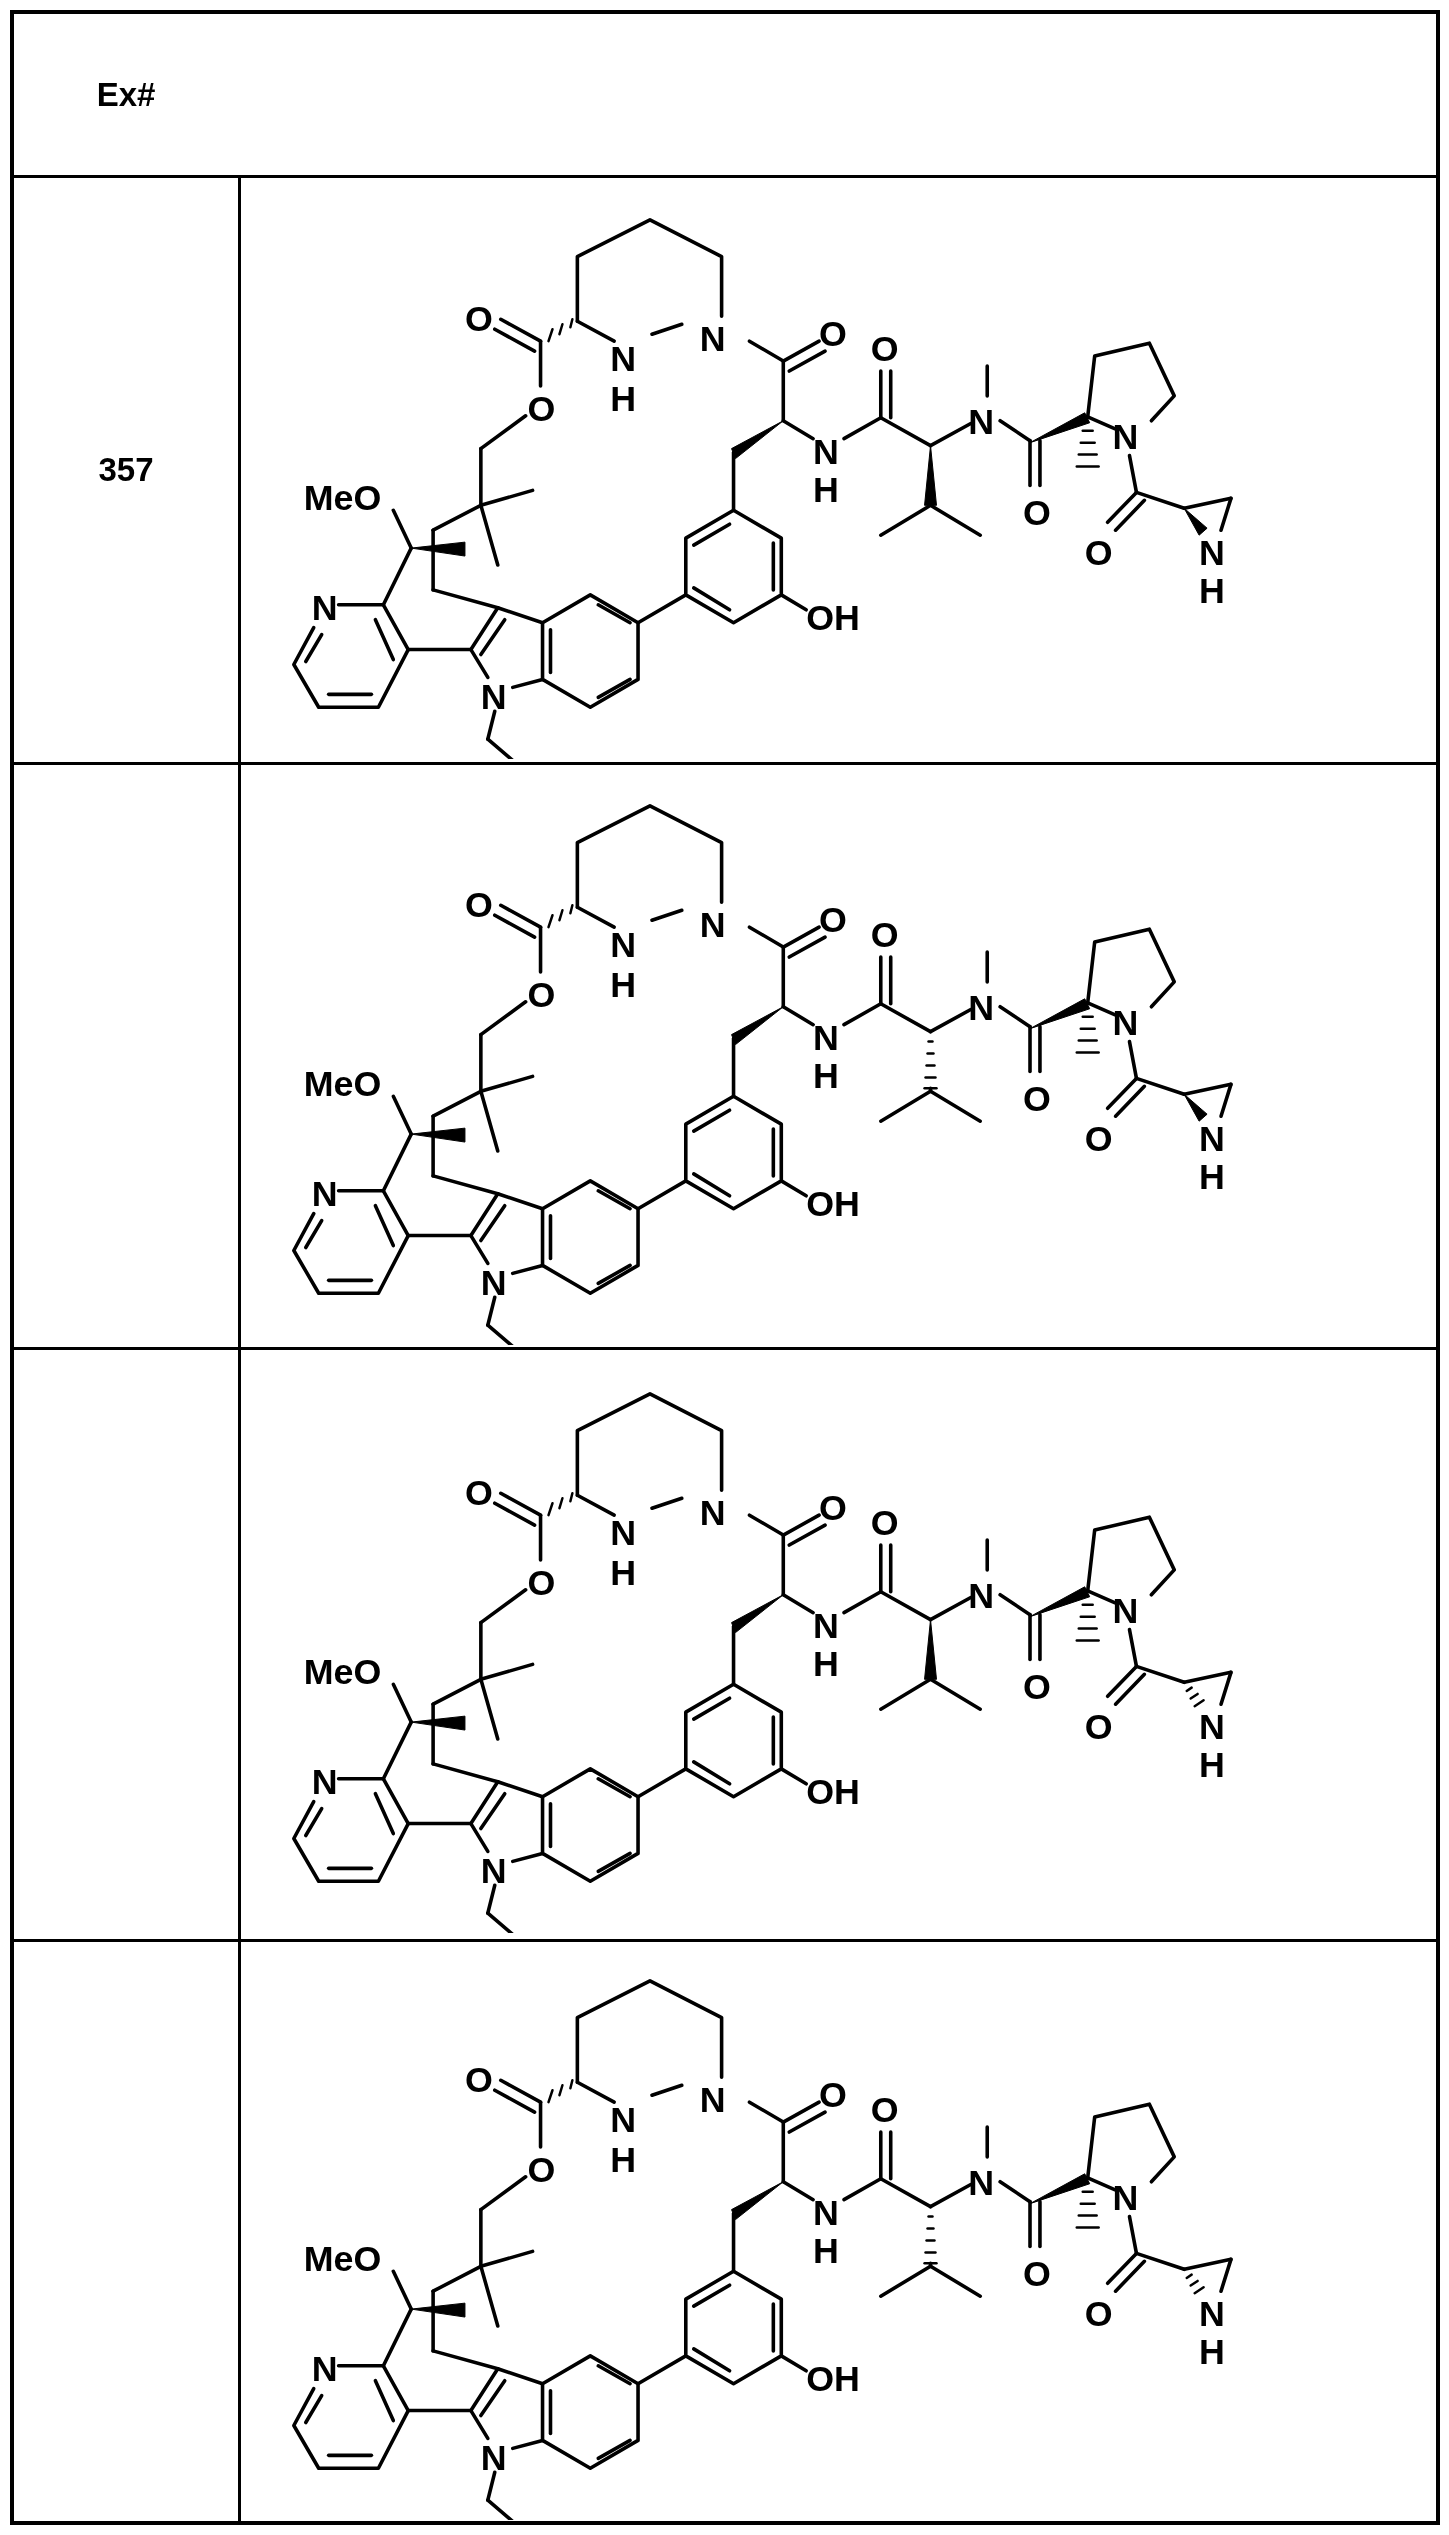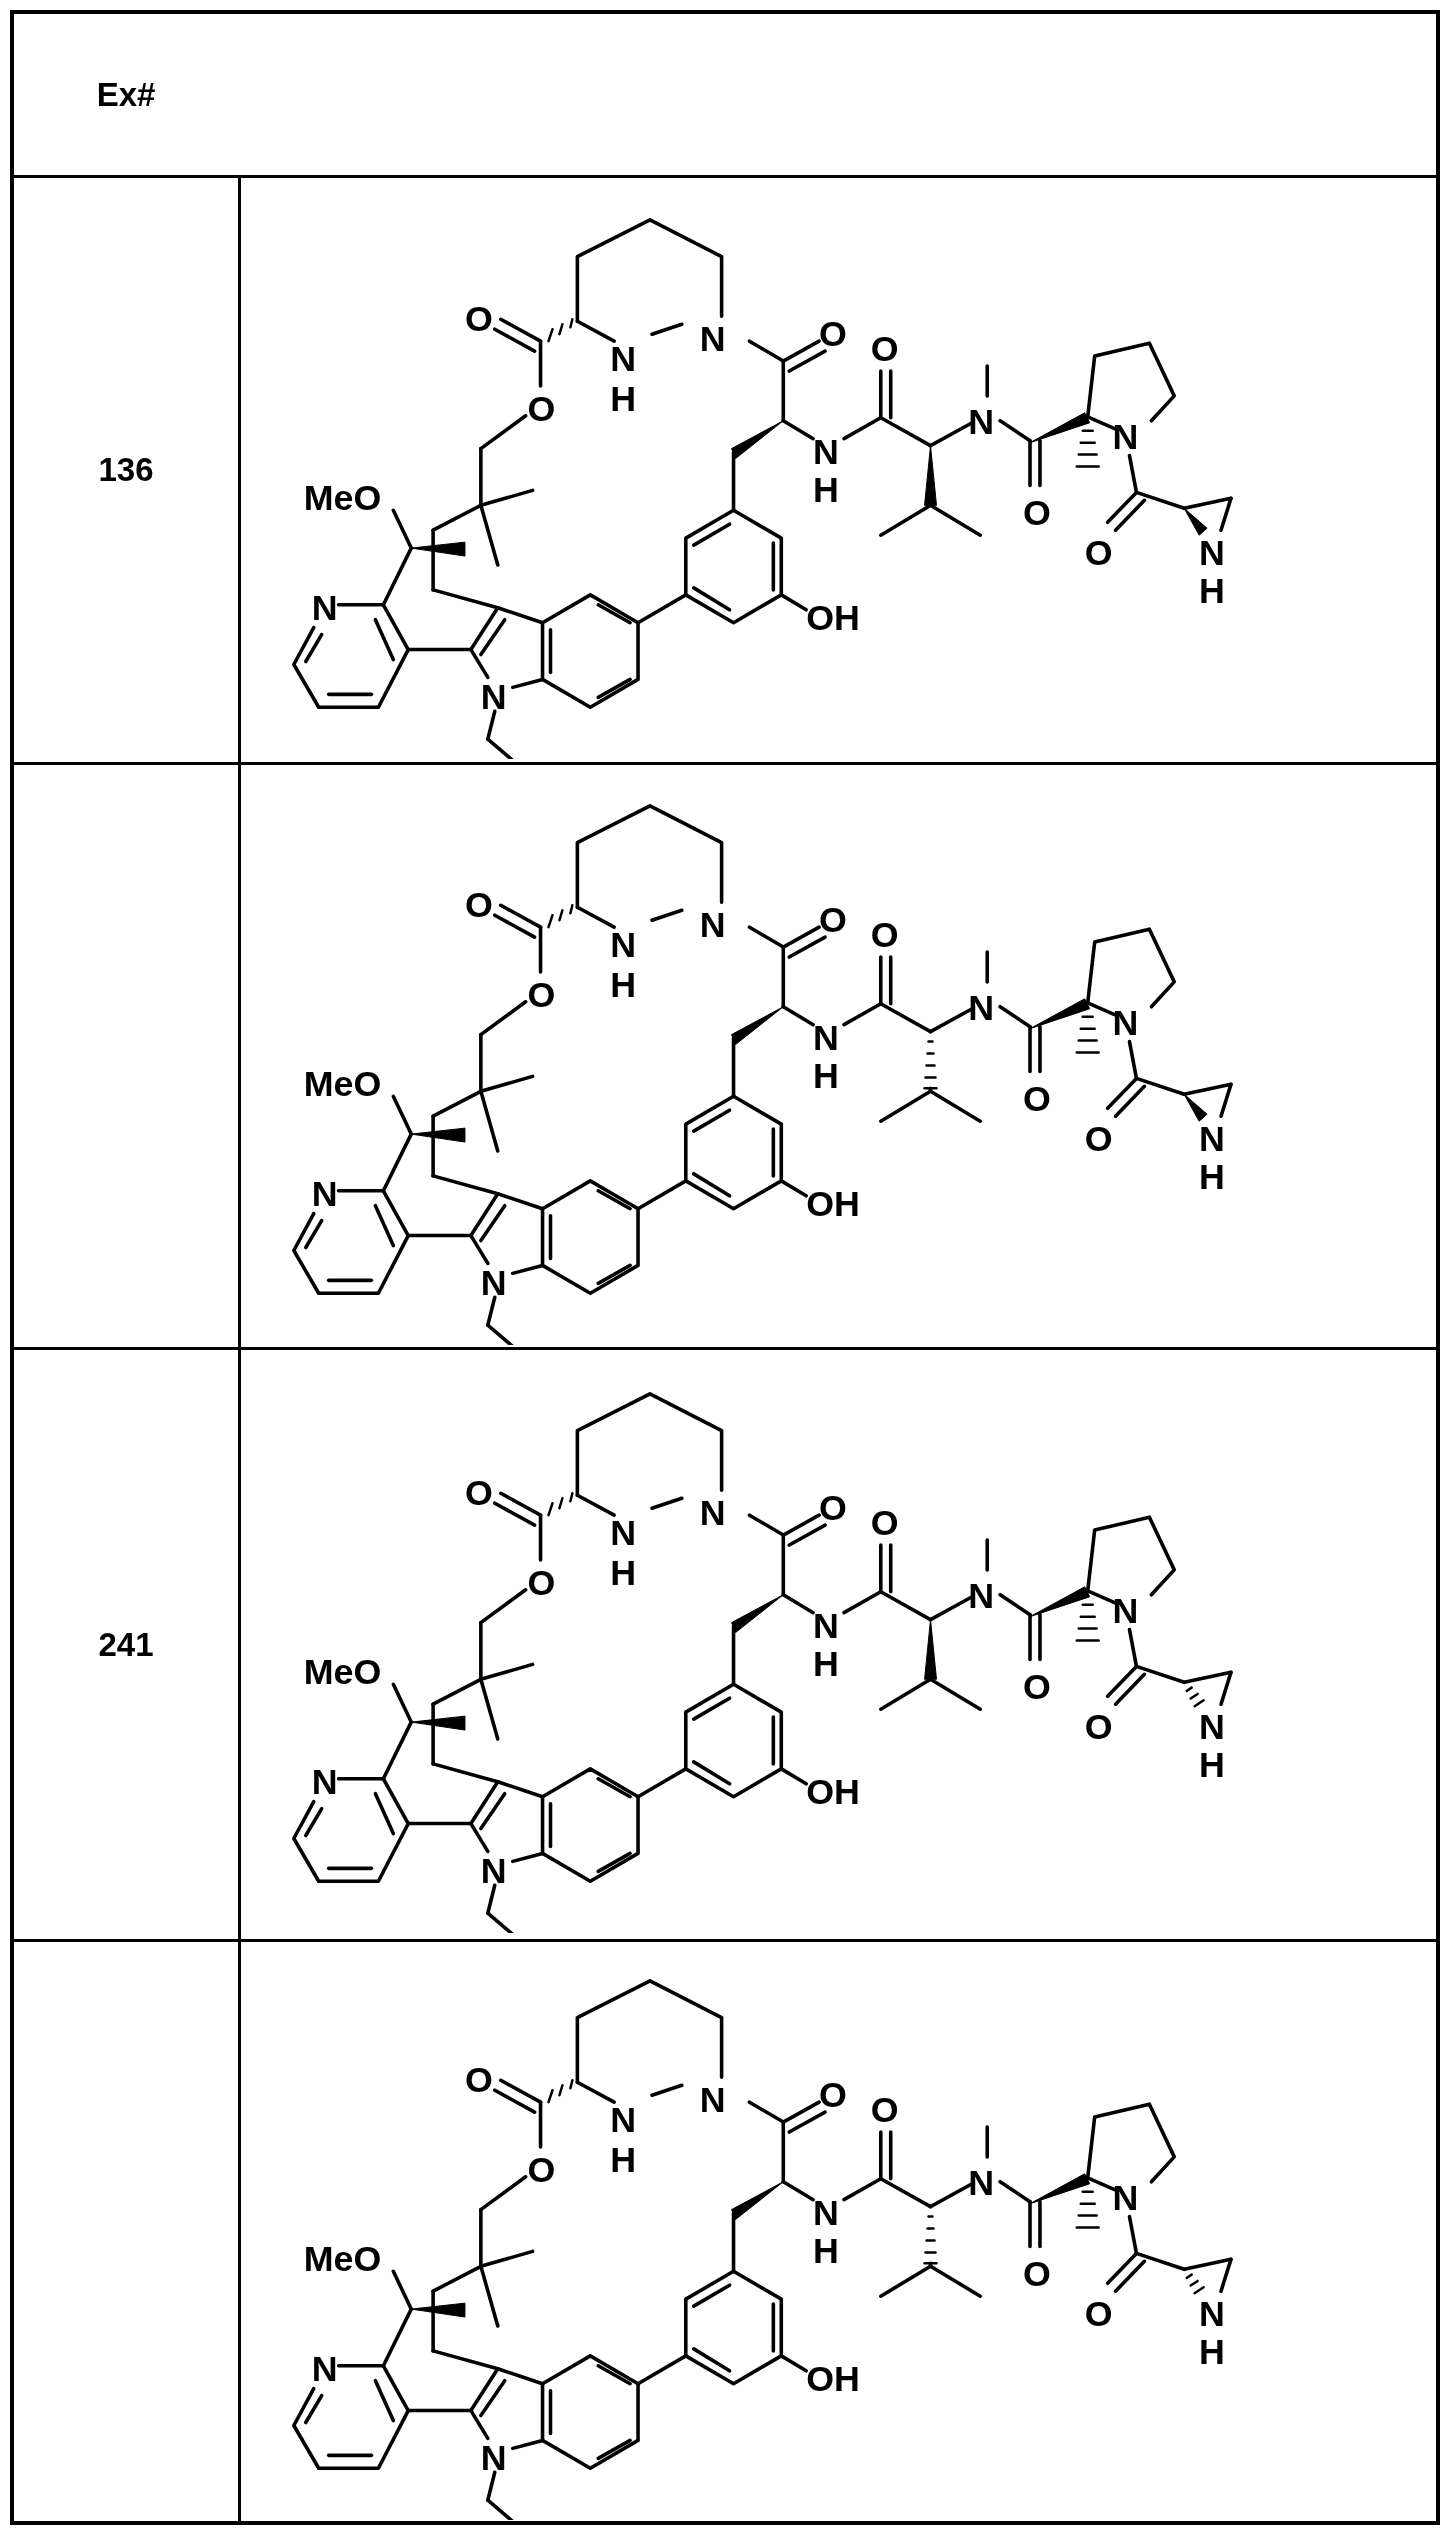--- a/index.html
+++ b/index.html
@@ -18,21 +18,21 @@
 </head>
 <body>
 
 <div class="tbl">
 
   <div class="row" style="top:0;height:161px;border-radius:24px;">
     <div class="cell-ex">Ex#</div>
   </div>
 
   <div class="row sep" style="top:161px;height:587px;">
-    <div class="cell-ex">136</div>
+    <div class="cell-ex">357</div>
     <div class="cell-st">
 <svg class="mol" viewBox="0 0 1195 580">
 
   <polyline points="335,140 335,75 408,38 480,75 480,135"></polyline>
   <line x1="335" y1="140" x2="372" y2="160"></line>
   <line x1="410" y1="153" x2="440" y2="143"></line>
   <text x="368" y="190">N</text>
   <text x="368" y="230">H</text>
   <text x="458" y="170">N</text>
 
@@ -272,21 +272,20 @@
   <line x1="150" y1="480" x2="132" y2="440"></line>
 
   <line x1="140" y1="425" x2="168" y2="368"></line>
   <polygon class="wedge" points="168,368 222,362 222,376"></polygon>
   <line x1="168" y1="368" x2="150" y2="330"></line>
   <text x="60" y="330">MeO</text>
 </svg>
 </div>
   </div>
   <div class="row sep" style="top:1333px;height:592px;">
-    <div class="cell-ex">241</div>
     <div class="cell-st">
 <svg class="mol" viewBox="0 0 1195 580">
 
   <polyline points="335,140 335,75 408,38 480,75 480,135"></polyline>
   <line x1="335" y1="140" x2="372" y2="160"></line>
   <line x1="410" y1="153" x2="440" y2="143"></line>
   <text x="368" y="190">N</text>
   <text x="368" y="230">H</text>
   <text x="458" y="170">N</text>
 

